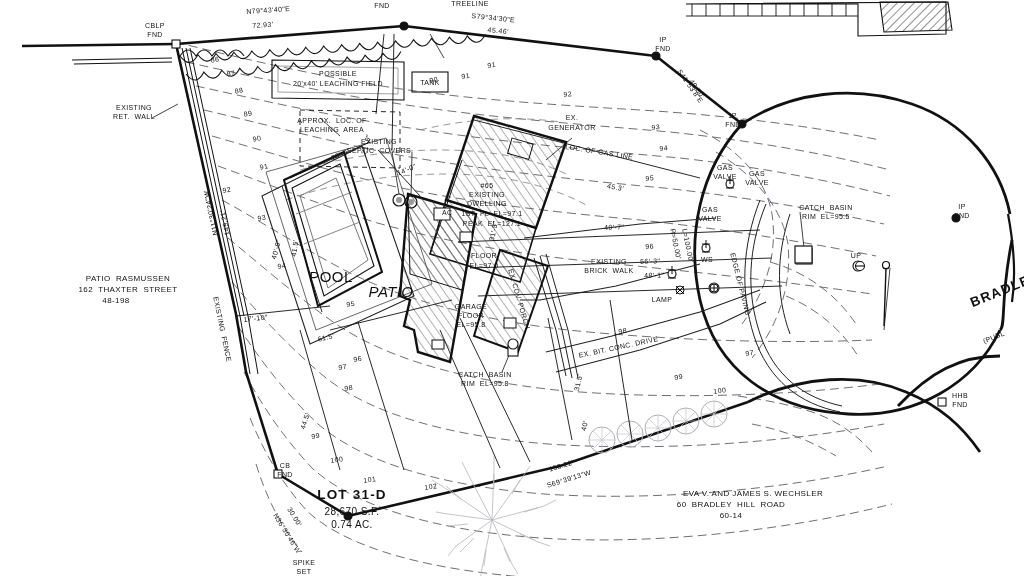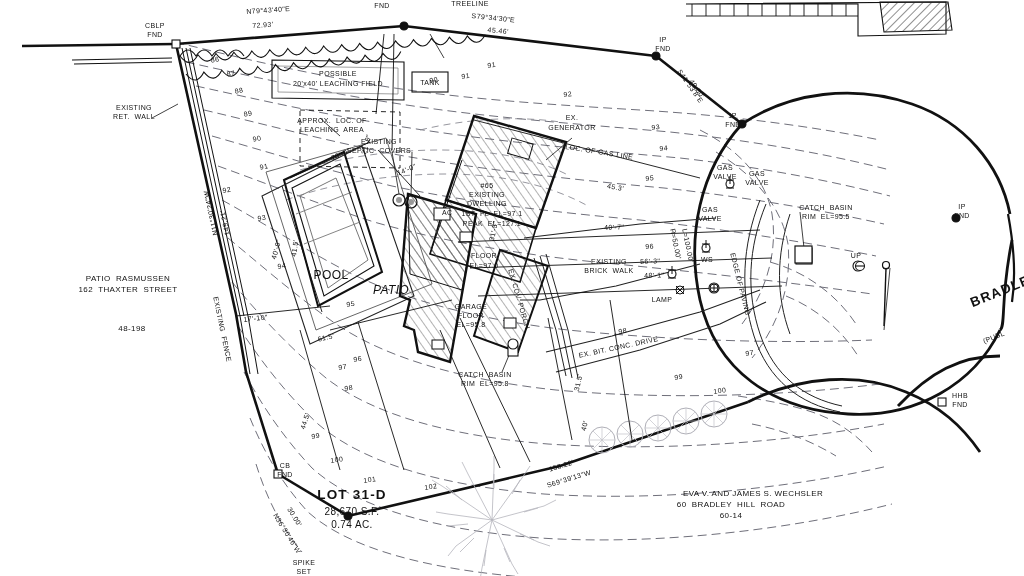--- a/index.html
+++ b/index.html
@@ -7,21 +7,21 @@
   body{width:1024px;height:576px;overflow:hidden;
        font-family:"Liberation Sans",sans-serif;color:#1a1a1a;}
   #plan{position:relative;width:1024px;height:576px;background:#fff;}
   #plan svg{position:absolute;left:0;top:0;}
   .lbl{position:absolute;white-space:pre;line-height:1.18;
        font-family:"Liberation Sans",sans-serif;color:#111;
        letter-spacing:.4px;}
   .c{text-align:center;transform:translateX(-50%);}
   .t7{font-size:7px;}
   .t8{font-size:8px;}
-  .t9{font-size:12px;}
+  .t9{font-size:15px;}
   .t10{font-size:10px;}
   .t13{font-size:13.5px;letter-spacing:1.2px;}
   .bold{font-weight:bold;}
   .bm{position:absolute;background:#fff;border:2px solid #000;
       box-shadow:3px 3px 0 #000;padding:2px 5px 3px 5px;}
   .bm div{font-size:7.5px;letter-spacing:.5px;line-height:1.3;}
   .bm .hd{font-weight:bold;font-size:8px;}
   .rot{transform-origin:0 0;}
 </style>
 </head>
@@ -357,21 +357,21 @@
 <div class="lbl t7 rot" style="left:548px;top:466px;transform:rotate(-17deg);">158.22'</div>
 
 <div class="lbl t7 rot" style="left:278px;top:512px;transform:rotate(58deg);">N36°30'46"W</div>
 <div class="lbl t7 rot" style="left:292px;top:506px;transform:rotate(58deg);">30.00'</div>
 
 <div class="lbl t7 rot" style="left:676px;top:228px;transform:rotate(78deg);">R=50.00'</div>
 <div class="lbl t7 rot" style="left:688px;top:228px;transform:rotate(78deg);">L=100.00'</div>
 
 <div class="lbl t8 c" style="left:128px;top:274px;">PATIO  RASMUSSEN</div>
 <div class="lbl t8 c" style="left:128px;top:285px;">162  THAXTER  STREET</div>
-<div class="lbl t8 c" style="left:132px;top:296px;margin-top:28px;">48-198</div>
+<div class="lbl t8 c" style="left:116px;top:296px;">48-198</div>
 
 <div class="lbl t8 c" style="left:731px;top:489px;padding-left:44px;">EVA V. AND JAMES S. WECHSLER</div>
 <div class="lbl t8 c" style="left:731px;top:500px;">60  BRADLEY  HILL  ROAD</div>
 <div class="lbl t8 c" style="left:731px;top:511px;">60-14</div>
 
 <div class="lbl t13 c bold" style="left:352px;top:487px;">LOT 31-D</div>
 <div class="lbl t10 c" style="left:352px;top:506px;">28,670 S.F.</div>
 <div class="lbl t10 c" style="left:352px;top:519px;">0.74 AC.</div>
 
 

